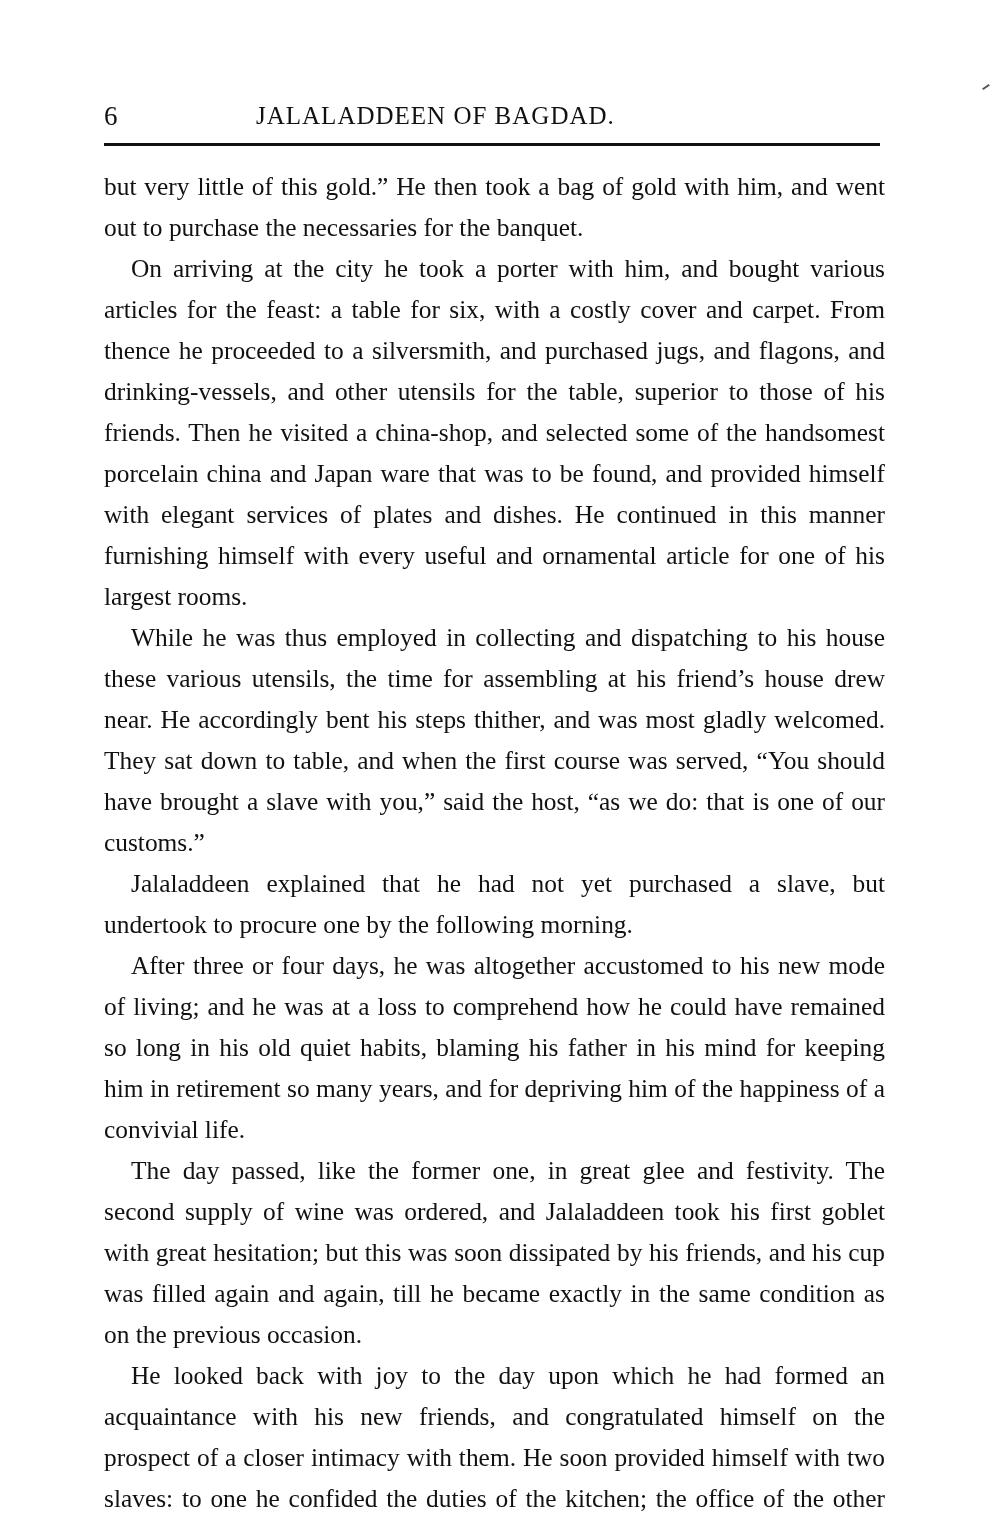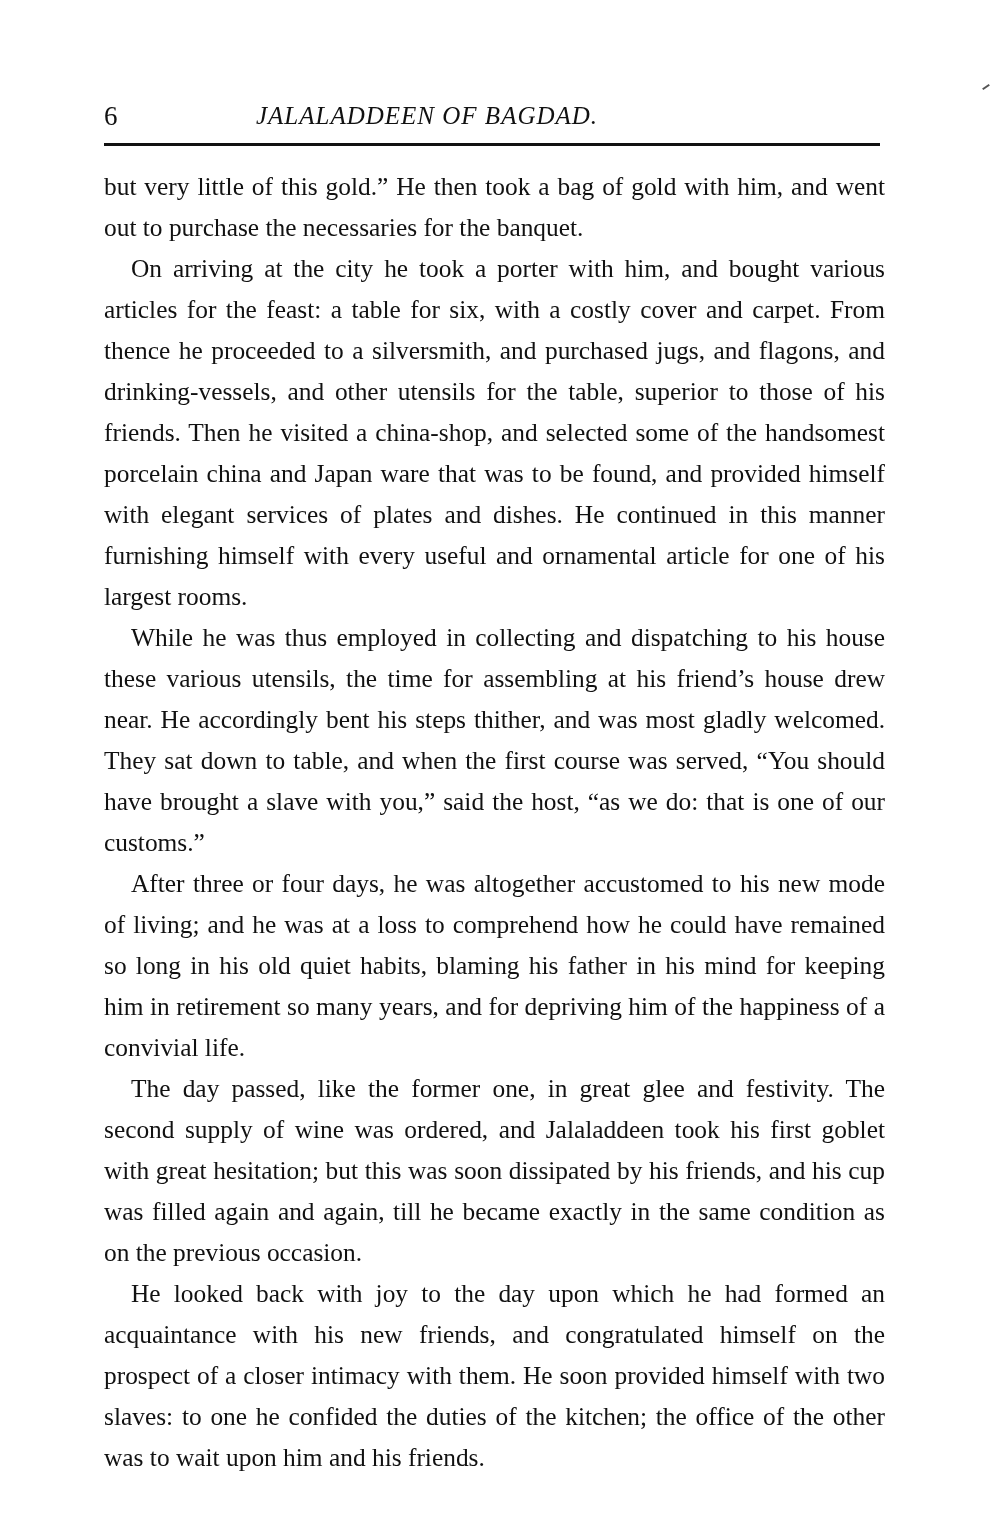--- a/index.html
+++ b/index.html
@@ -34,21 +34,20 @@
       left: 0;
       top: 0;
       font-size: 27px;
       line-height: 40px;
     }
     .running-title {
       position: absolute;
       left: 152px;
       top: 0;
       font-size: 25px;
-      font-style: italic;
       letter-spacing: 1px;
       line-height: 40px;
     }
     .head-rule {
       position: absolute;
       left: 104px;
       top: 143px;
       width: 776px;
       height: 3px;
       background: #111111;
@@ -89,17 +88,18 @@
     <span class="page-number">6</span>
     <span class="running-title">JALALADDEEN OF BAGDAD.</span>
   </div>
 
   <div class="head-rule"></div>
 
   <div class="body-text">
     <p class="no-indent">but very little of this gold.” He then took a bag of gold with him, and went out to purchase the necessaries for the banquet.</p>
     <p>On arriving at the city he took a porter with him, and bought various articles for the feast: a table for six, with a costly cover and carpet. From thence he proceeded to a silversmith, and purchased jugs, and flagons, and drinking-vessels, and other utensils for the table, superior to those of his friends. Then he visited a china-shop, and selected some of the handsomest porcelain china and Japan ware that was to be found, and provided himself with elegant services of plates and dishes. He continued in this manner furnishing himself with every useful and ornamental article for one of his largest rooms.</p>
     <p>While he was thus employed in collecting and dispatching to his house these various utensils, the time for assembling at his friend’s house drew near. He accordingly bent his steps thither, and was most gladly welcomed. They sat down to table, and when the first course was served, “You should have brought a slave with you,” said the host, “as we do: that is one of our customs.”</p>
+    <p>Jalaladdeen explained that he had not yet purchased a slave, but undertook to procure one by the following morning.</p>
     <p>After three or four days, he was altogether accustomed to his new mode of living; and he was at a loss to comprehend how he could have remained so long in his old quiet habits, blaming his father in his mind for keeping him in retirement so many years, and for depriving him of the happiness of a convivial life.</p>
     <p>The day passed, like the former one, in great glee and festivity. The second supply of wine was ordered, and Jalaladdeen took his first goblet with great hesitation; but this was soon dissipated by his friends, and his cup was filled again and again, till he became exactly in the same condition as on the previous occasion.</p>
     <p>He looked back with joy to the day upon which he had formed an acquaintance with his new friends, and congratulated himself on the prospect of a closer intimacy with them. He soon provided himself with two slaves: to one he confided the duties of the kitchen; the office of the other was to wait upon him and his friends.</p>
   </div>
 </div>
 
 </body></html>

